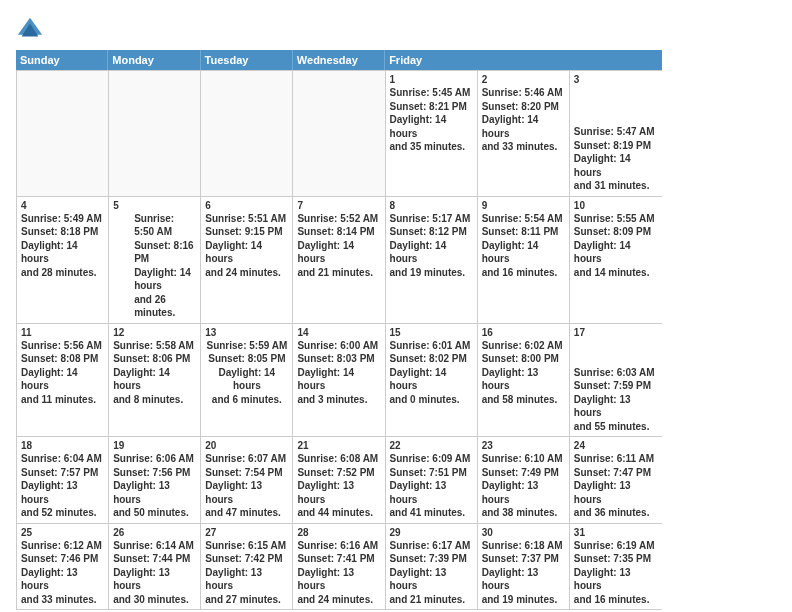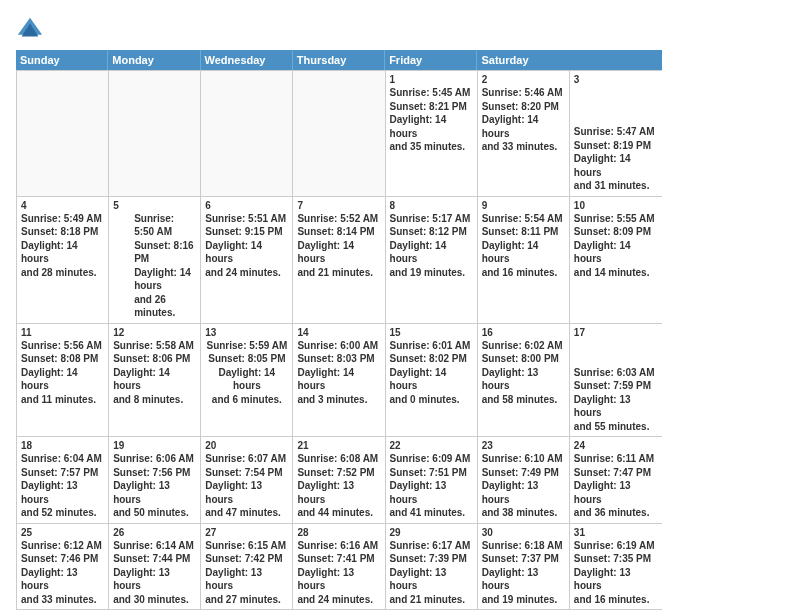--- a/index.html
+++ b/index.html
@@ -137,24 +137,23 @@
     <div class="title-block">
       <div class="month-year"></div>
       <div class="location"></div>
     </div>
   </div>
 
   <div class="calendar">
     <div class="cal-header">
     <div class="cal-header-cell">Sunday</div>
         <div class="cal-header-cell">Monday</div>
+        <div class="cal-header-cell">Tuesday</div>
         <div class="cal-header-cell">Wednesday</div>
-        <div class="cal-header-cell">Thursday</div>
         <div class="cal-header-cell">Friday</div>
-        <div class="cal-header-cell">Saturday</div>
       </div>
     <div class="cal-body">
     <div class="cal-row">
           <div class="cal-cell empty"></div>
           <div class="cal-cell empty"></div>
           <div class="cal-cell empty"></div>
           <div class="cal-cell empty"></div>
           <div class="cal-cell">
             <span class="day-num">1</span>
             <div class="cell-text" style="white-space: pre-line;">Sunrise: 5:45 AM

